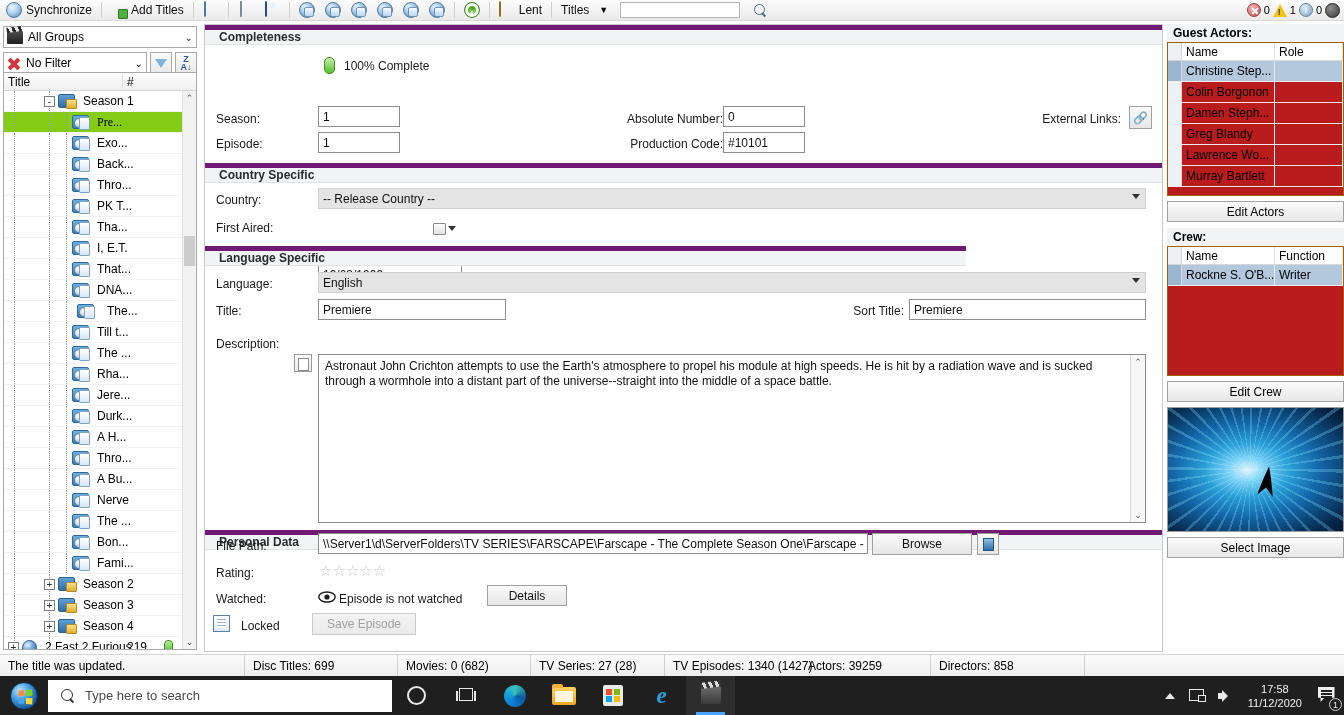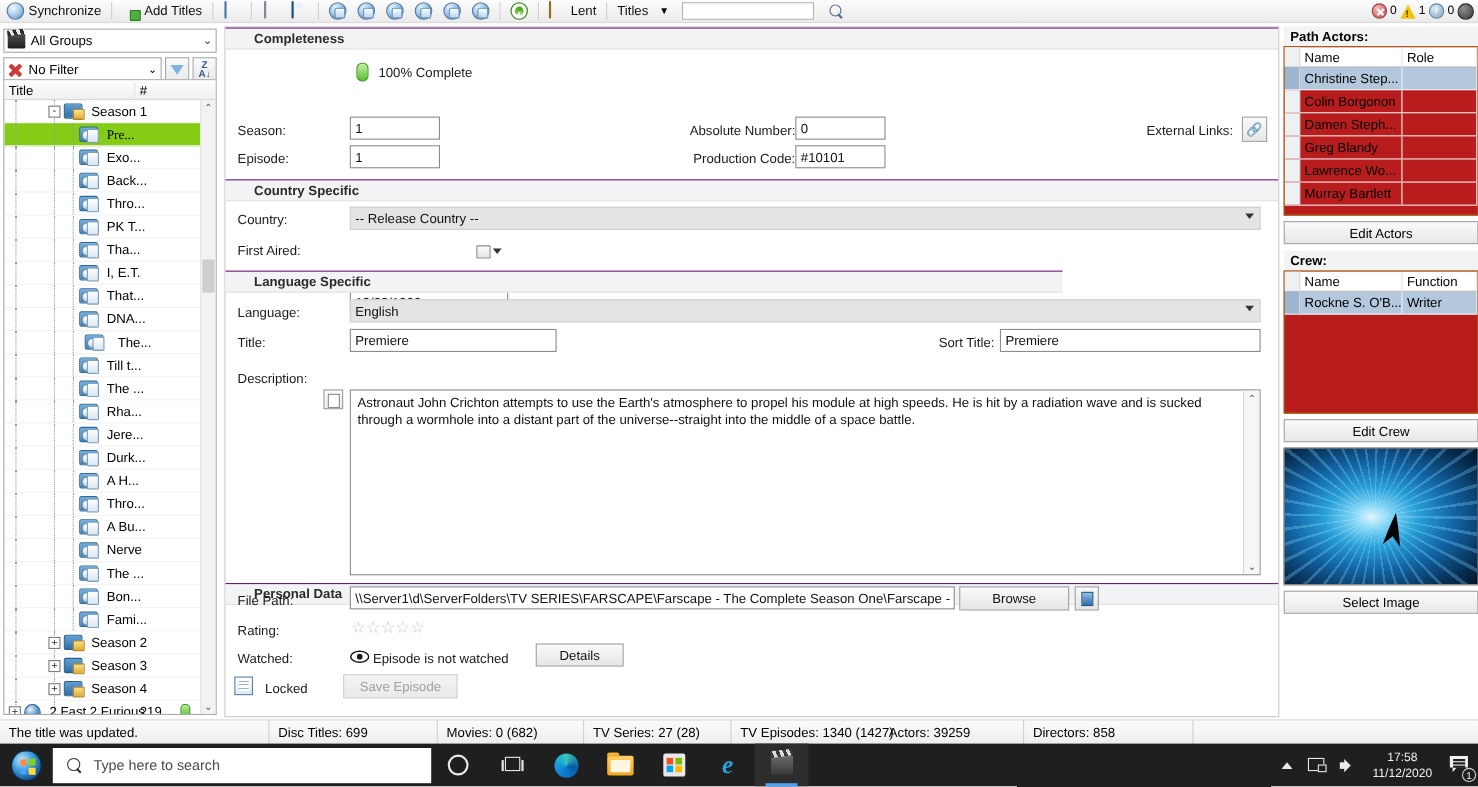--- a/index.html
+++ b/index.html
@@ -151,22 +151,22 @@
   .t-label { margin-left:5px; white-space:nowrap; overflow:hidden; }
   .t-num { position:absolute; left:123px; font-size:12px; }
   .t-green { position:absolute; left:160px; width:9px;height:14px;border-radius:4px;
              background:linear-gradient(to bottom,#b9ee9a,#4fb82d); border:1px solid #3f9122; }
   .tscroll { position:absolute; right:0; top:18px; bottom:0; width:14px; background:#f2f2f2; border-left:1px solid #e2e2e2; }
   .tscroll .arr { height:14px; display:flex;align-items:center;justify-content:center;font-size:9px;color:#555; }
   .tscroll .thumb { position:absolute; left:1px; right:1px; top:145px; height:30px; background:#cdcdcd; }
 
   
   .center { position:absolute; left:204px; top:24px; width:959px; height:628px; border:1px solid #c9c9c9; background:#fff; }
-  .sechead { height:20px; background:#f1f3f5; border-bottom:1px solid #e0e3e6; border-top:1px solid #701a75;
-             display:flex; align-items:center; padding-left:26px; font-weight:bold; font-size:12px; color:#2b2b2b; }
+  .sechead { height:20px; background:#f1f3f5; border-bottom:1px solid #e0e3e6; border-top:5px solid #701a75;
+             display:flex; align-items:center; padding-left:14px; font-weight:bold; font-size:12px; color:#2b2b2b; }
   .lbl { position:absolute; font-size:12px; color:#1a1a1a; }
   .lbl.r { text-align:right; }
   .inp { position:absolute; background:#fff; border:1px solid #8c8c8c; height:21px; font-size:12px;
          padding:2px 4px; line-height:16px; color:#111; white-space:nowrap; overflow:hidden; }
   .inp.ro { background:#e4e4e4; border:1px solid #cfcfcf; }
   .btn { background:linear-gradient(to bottom,#fafafa,#e6e6e6); border:1px solid #a0a0a0;
          font-size:12px; display:flex; align-items:center; justify-content:center; color:#111; }
   .btn.dis { color:#a0a0a0; background:linear-gradient(to bottom,#f3f3f3,#eaeaea); border-color:#cbcbcb; }
   .dd-arrow { position:absolute; right:5px; top:5px; width:0;height:0;
               border-left:4px solid transparent;border-right:4px solid transparent;border-top:5px solid #333; }
@@ -755,21 +755,21 @@
 
     <div class="lock-ic" style="left:8px;top:590px;"></div>
     <span class="lbl" style="left:36px;top:594px;">Locked</span>
     <div class="btn dis" style="position:absolute;left:107px;top:588px;width:104px;height:22px;">
       <span>Save Episode</span>
     </div>
   </div>
 
   <div class="right">
     <div class="rhead">
-      <span>Path Actors:</span>
+      <span>Guest Actors:</span>
     </div>
     <div class="grid" style="height:154px;">
       <div class="ghead">
         <div class="gc idx"></div>
         <div class="gh" style="width:93px;">Name</div>
         <div class="gh" style="flex:1;">Role</div>
       </div>
       <div id="guest-actors-rows">
           <div class="grow sel">
             <div class="gc idx"></div>

